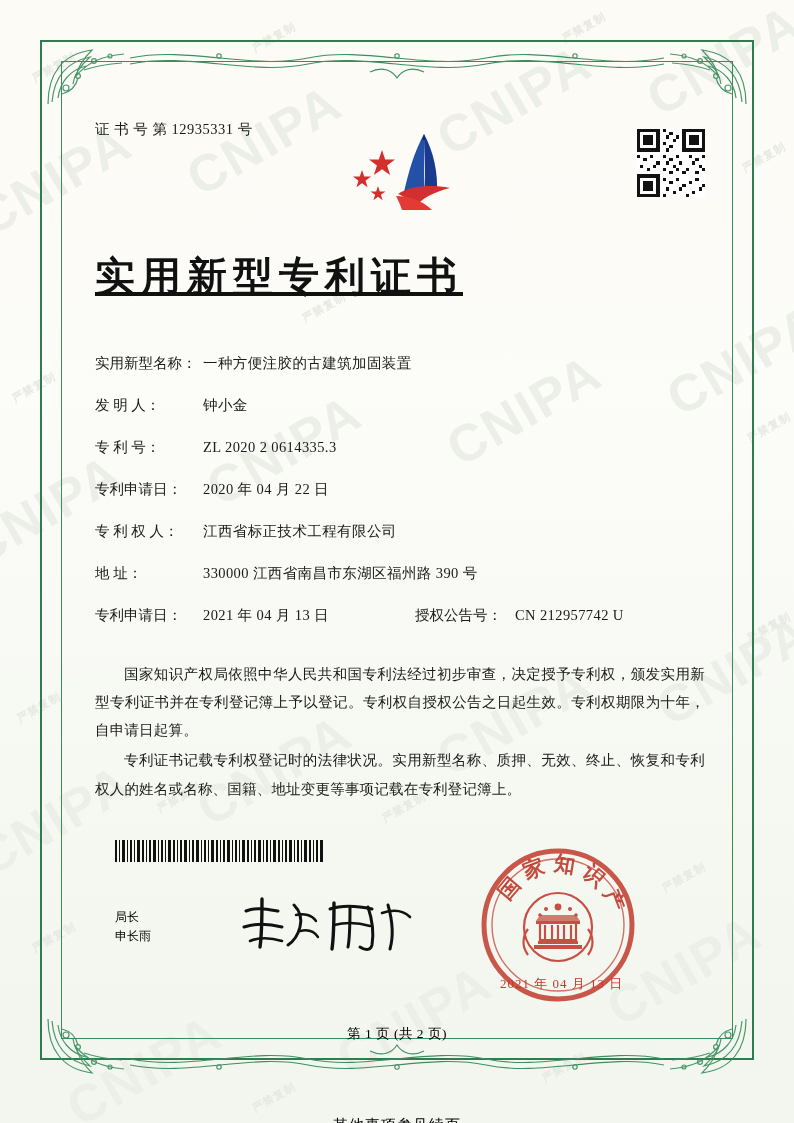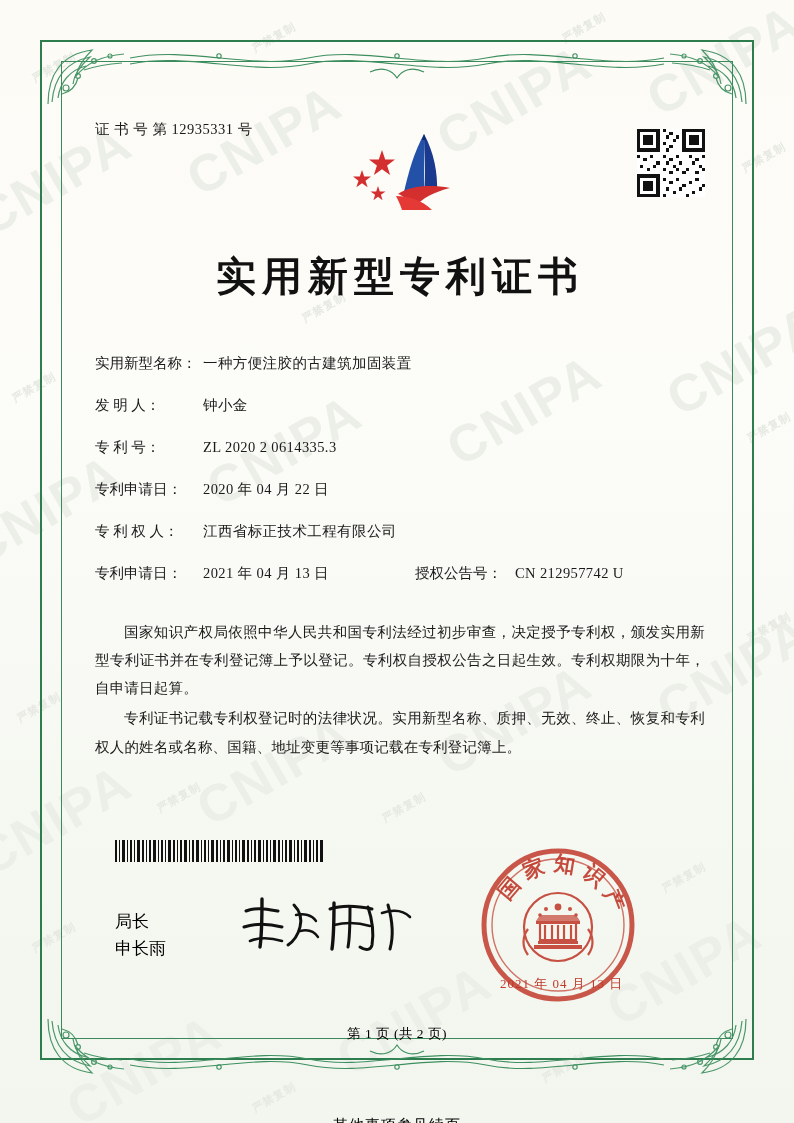--- a/index.html
+++ b/index.html
@@ -109,26 +109,27 @@
   .logo-wrap {
     position: absolute;
     left: 0; right: 0; top: 10px;
     display: flex;
     justify-content: center;
   }
   .logo { width: 124px; height: 96px; }
 
   .title {
     margin-top: 110px;
-    text-align: center;
+    text-align: left;
     font-size: 40px;
     font-weight: bold;
     letter-spacing: 6px;
     color: #111;
     font-family: "Liberation Serif", "DejaVu Serif", serif;
+    text-decoration: underline;
   }
 
   .fields {
     margin-top: 52px;
     font-size: 14.5px;
     line-height: 1.1;
   }
   .frow {
     display: flex;
     align-items: baseline;
@@ -163,21 +164,21 @@
     position: absolute;
     left: 115px; top: 840px;
     width: 208px; height: 22px;
   }
   .barcode svg { display:block; width:100%; height:100%; }
 
   
   .sig-block {
     position: absolute;
     left: 115px; top: 908px;
-    font-size: 17px;
+    font-size: 12px;
     line-height: 1.6;
   }
   .sig-img {
     position: absolute;
     left: 238px; top: 893px;
     width: 180px; height: 62px;
     color: #111;
   }
   .sig-img svg { display:block; width:100%; height:100%; }
 
@@ -443,20 +444,24 @@
       <div class="frow">
         <div class="flabel">专利申请日：</div>
         <div class="fvalue">2020 年 04 月 22 日</div>
       </div>
 
       <div class="frow">
         <div class="flabel">专 利 权 人：</div>
         <div class="fvalue">江西省标正技术工程有限公司</div>
       </div>
 
+      <div class="frow">
+        <div class="flabel">地 址：</div>
+        <div class="fvalue">330000 江西省南昌市东湖区福州路 390 号</div>
+      </div>
 
       <div class="frow-split">
         <div class="fsplit-left">
           <div class="flabel">专利申请日：</div>
           <div class="fvalue">2021 年 04 月 13 日</div>
         </div>
         <div class="fsplit-right">
           <div class="flabel">授权公告号：</div>
           <div class="fvalue">CN 212957742 U</div>
         </div>

